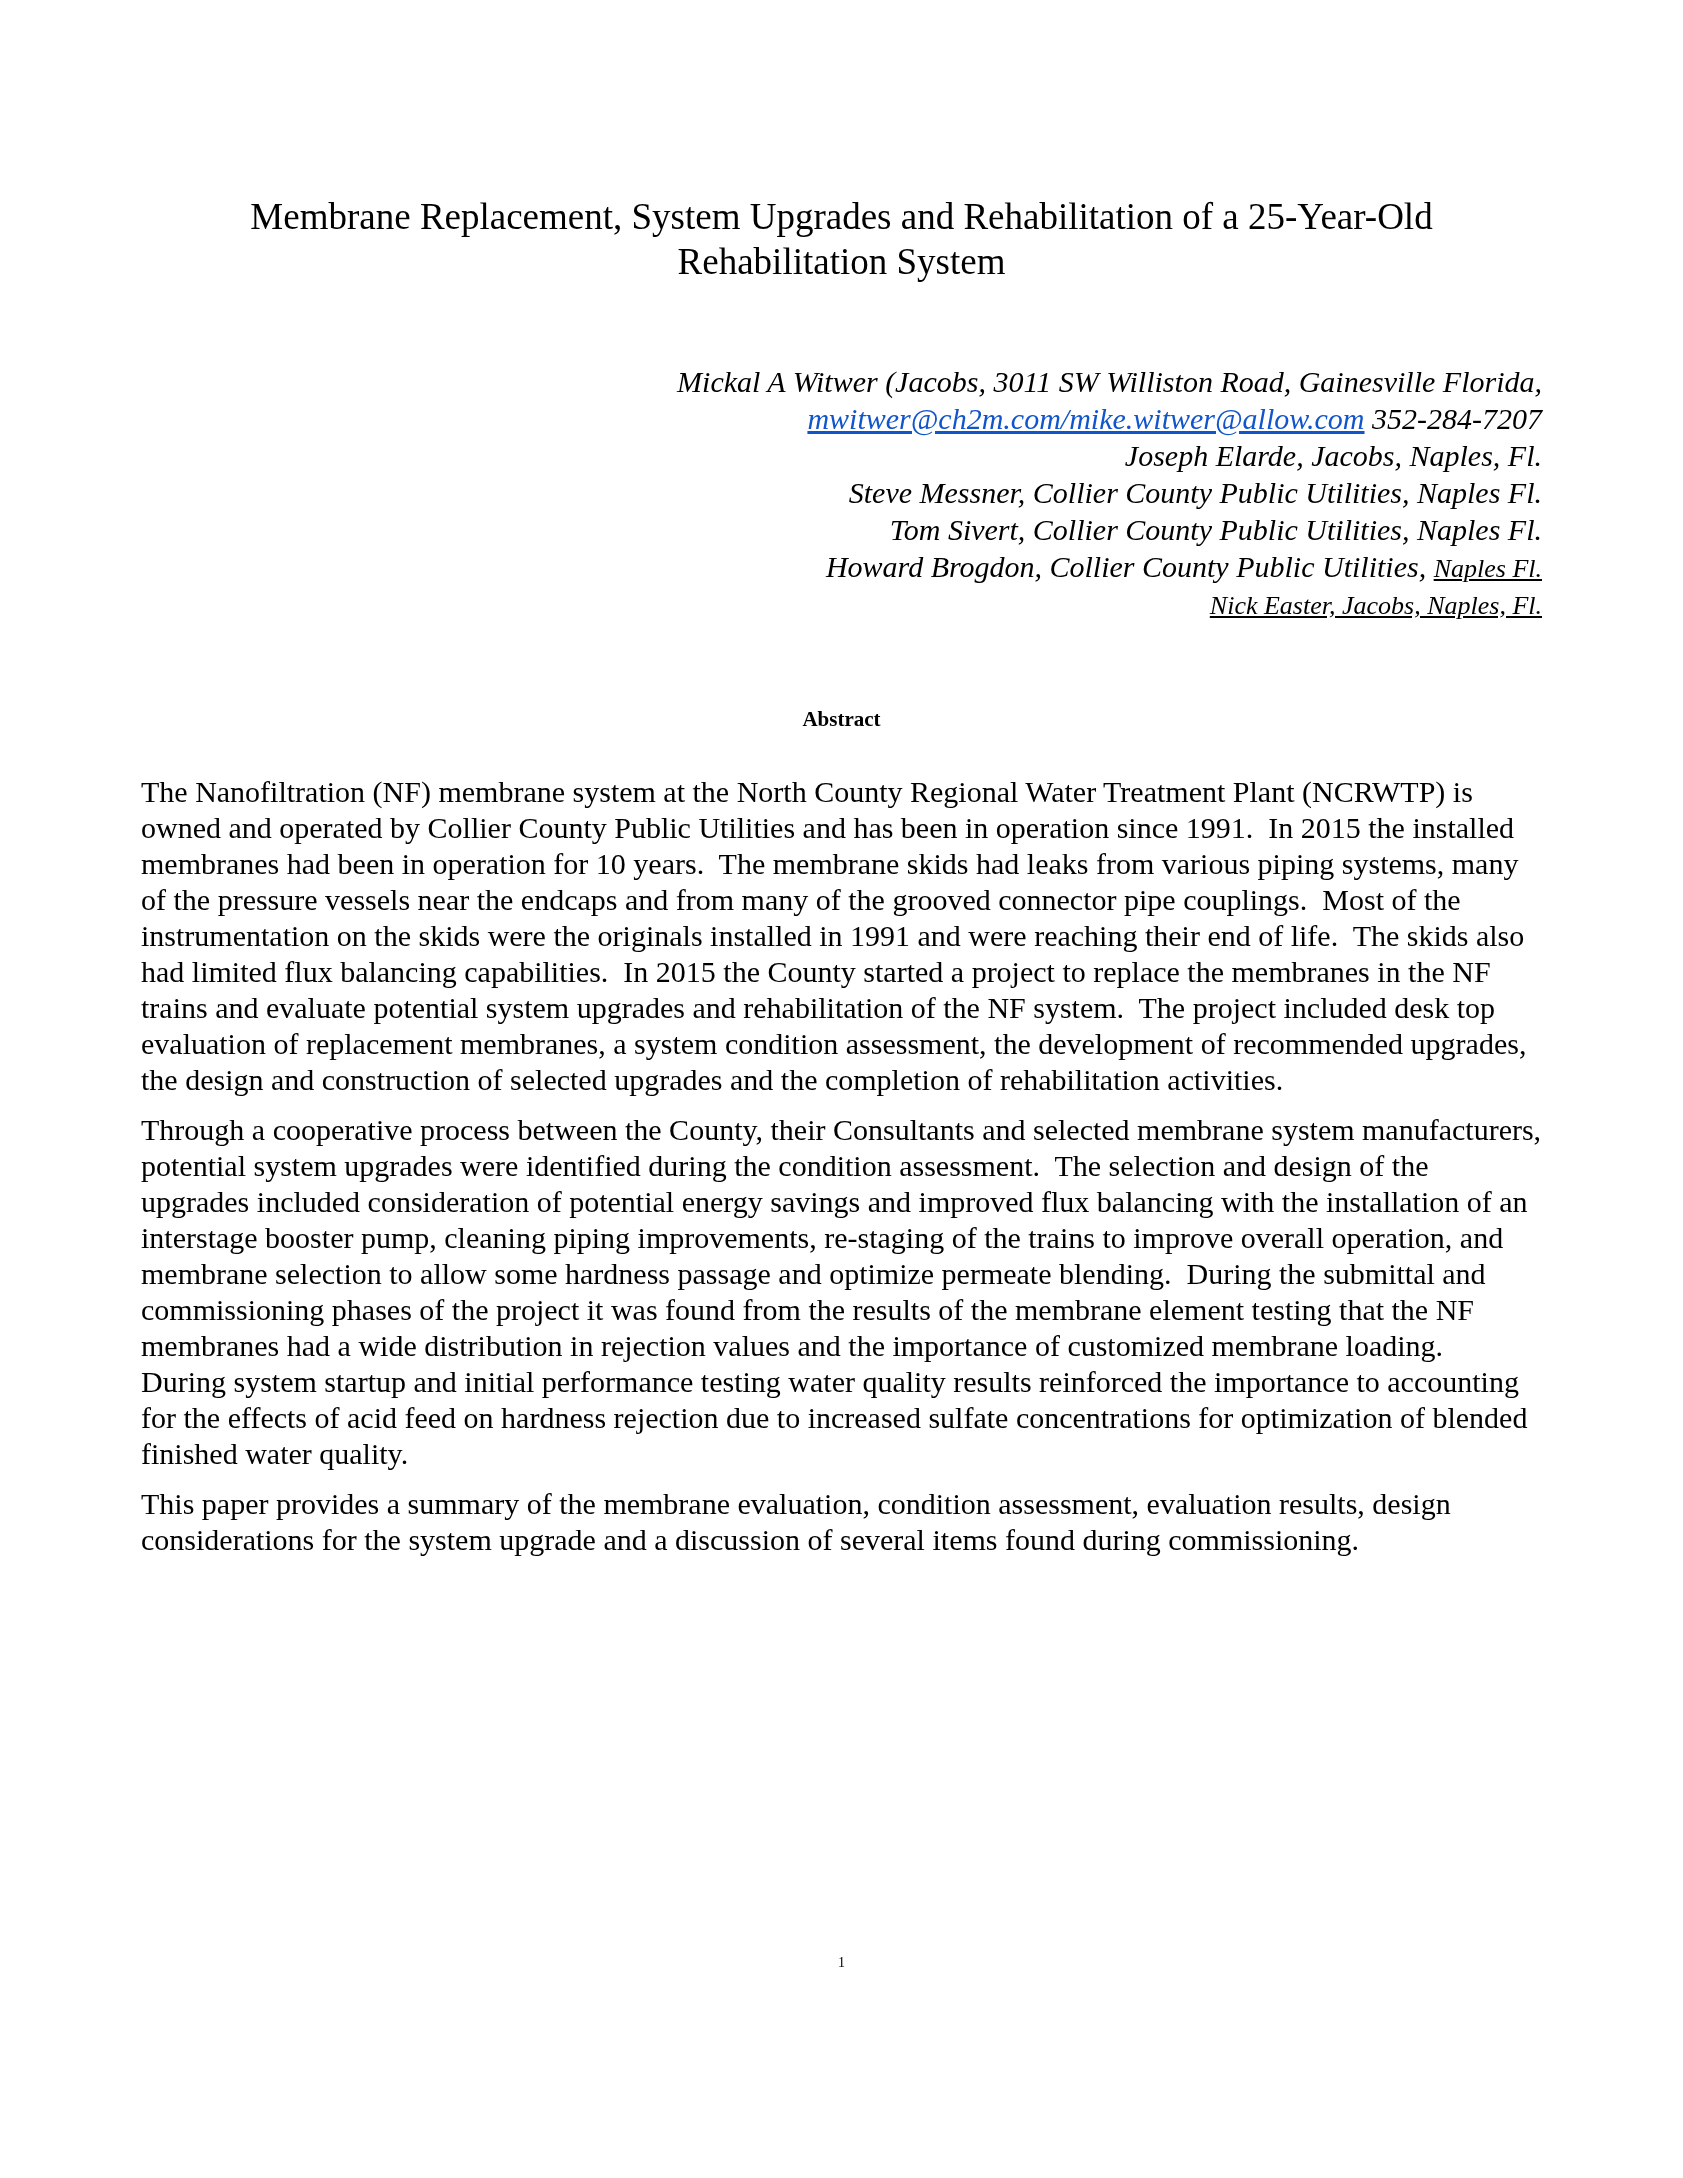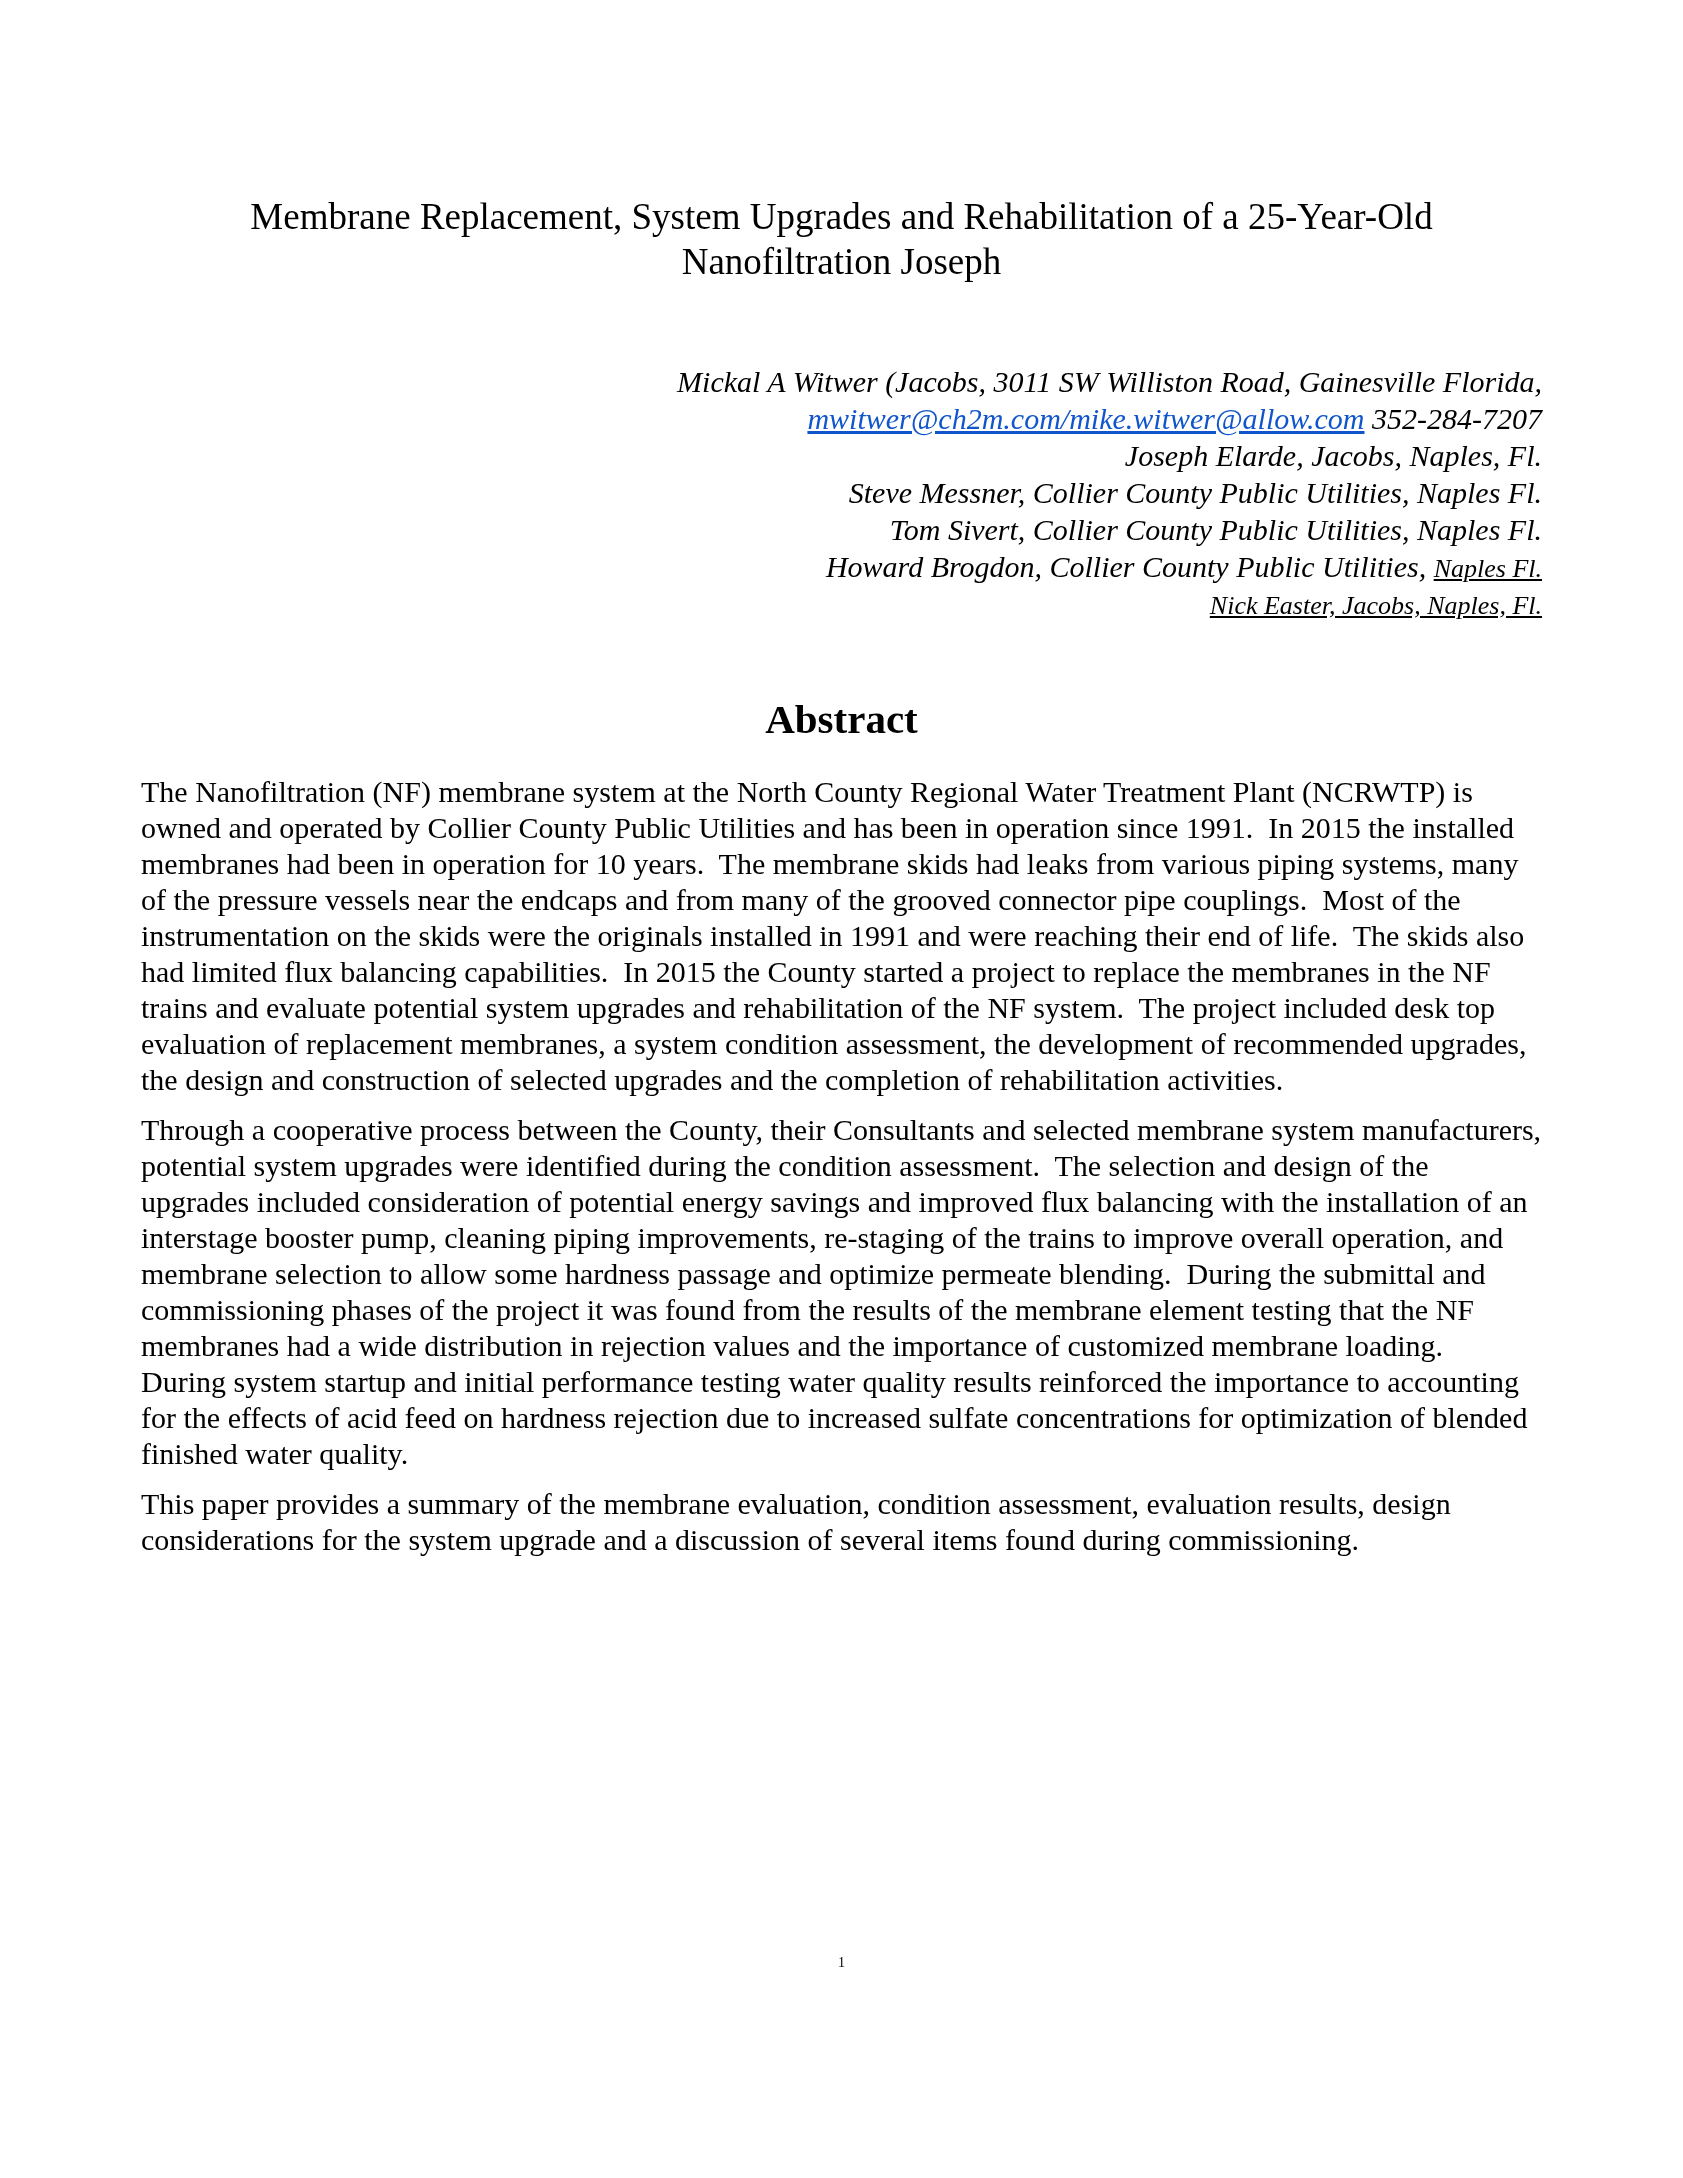--- a/index.html
+++ b/index.html
@@ -39,21 +39,21 @@
   }
   .email-link {
     color: #1155CC;
     text-decoration: underline;
     cursor: pointer;
   }
   .abstract-heading {
     margin-top: 77px;
     text-align: center;
     font-weight: bold;
-    font-size: 41px;
+    font-size: 21px;
     line-height: 37px;
   }
   .body-text {
     margin-top: 36px;
   }
   .body-text p {
     margin: 0 0 14px 0;
     font-size: 30px;
     line-height: 36px;
     text-align: left;
@@ -70,21 +70,21 @@
   }
 </style>
 </head>
 <body>
 
 <div class="page">
   <div class="content">
 
     <div class="doc-title">
       <span>Membrane Replacement, System Upgrades and Rehabilitation of a 25-Year-Old</span><br>
-      <span>Nanofiltration Joseph</span>
+      <span>Rehabilitation System</span>
     </div>
 
     <div class="authors">
       <div><span>Mickal A Witwer (Jacobs, 3011 SW Williston Road, Gainesville Florida,</span></div>
       <div><span class="email-link">mwitwer@ch2m.com/mike.witwer@allow.com</span><span> 352-284-7207</span></div>
       <div><span>Joseph Elarde, Jacobs, Naples, Fl.</span></div>
       <div><span>Steve Messner, Collier County Public Utilities, Naples Fl.</span></div>
       <div><span>Tom Sivert, Collier County Public Utilities, Naples Fl.</span></div>
       <div><span>Howard Brogdon, Collier County Public Utilities, </span><span class="small">Naples Fl.</span></div>
       <div class="small"><span>Nick Easter, Jacobs, Naples, Fl.</span></div>

